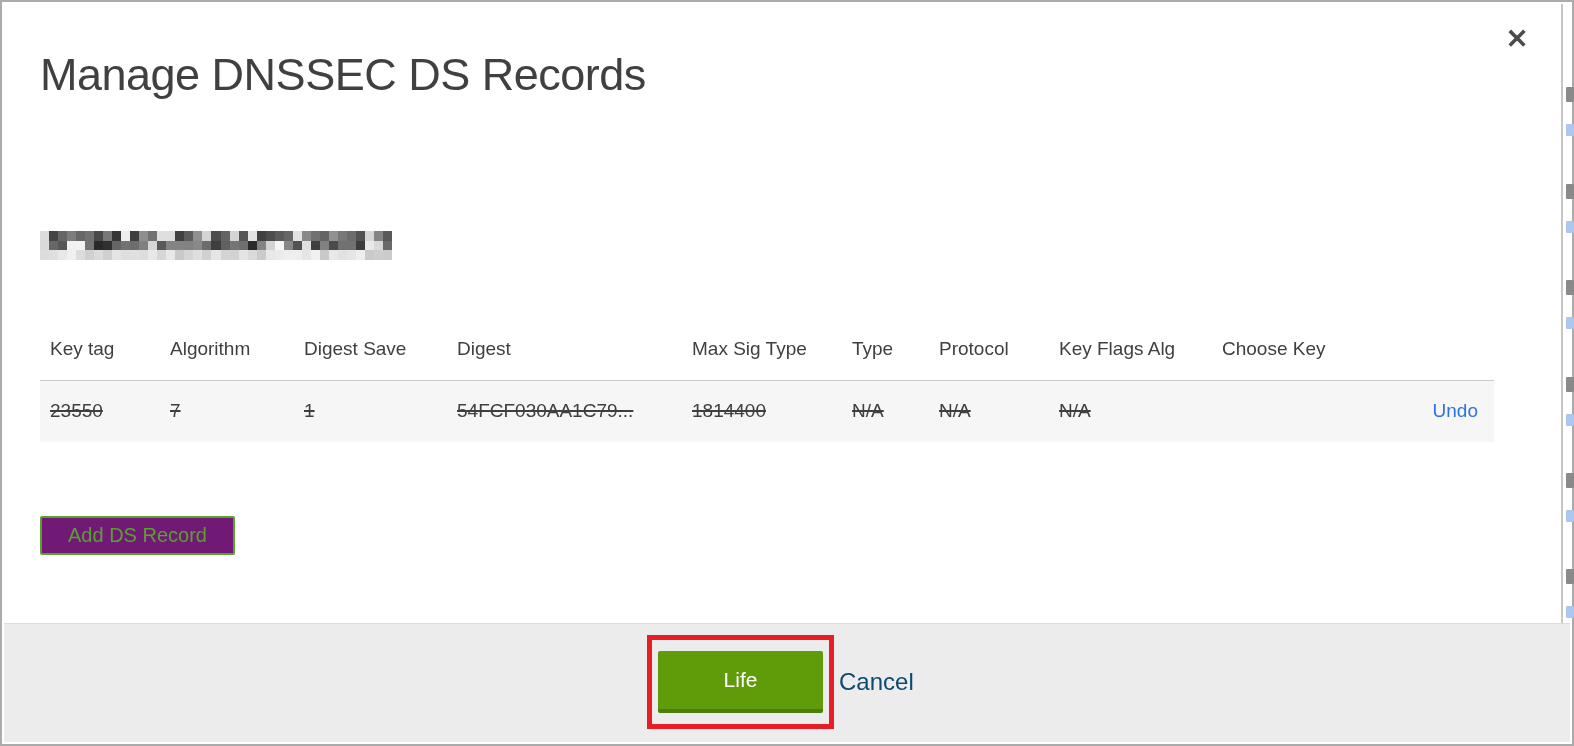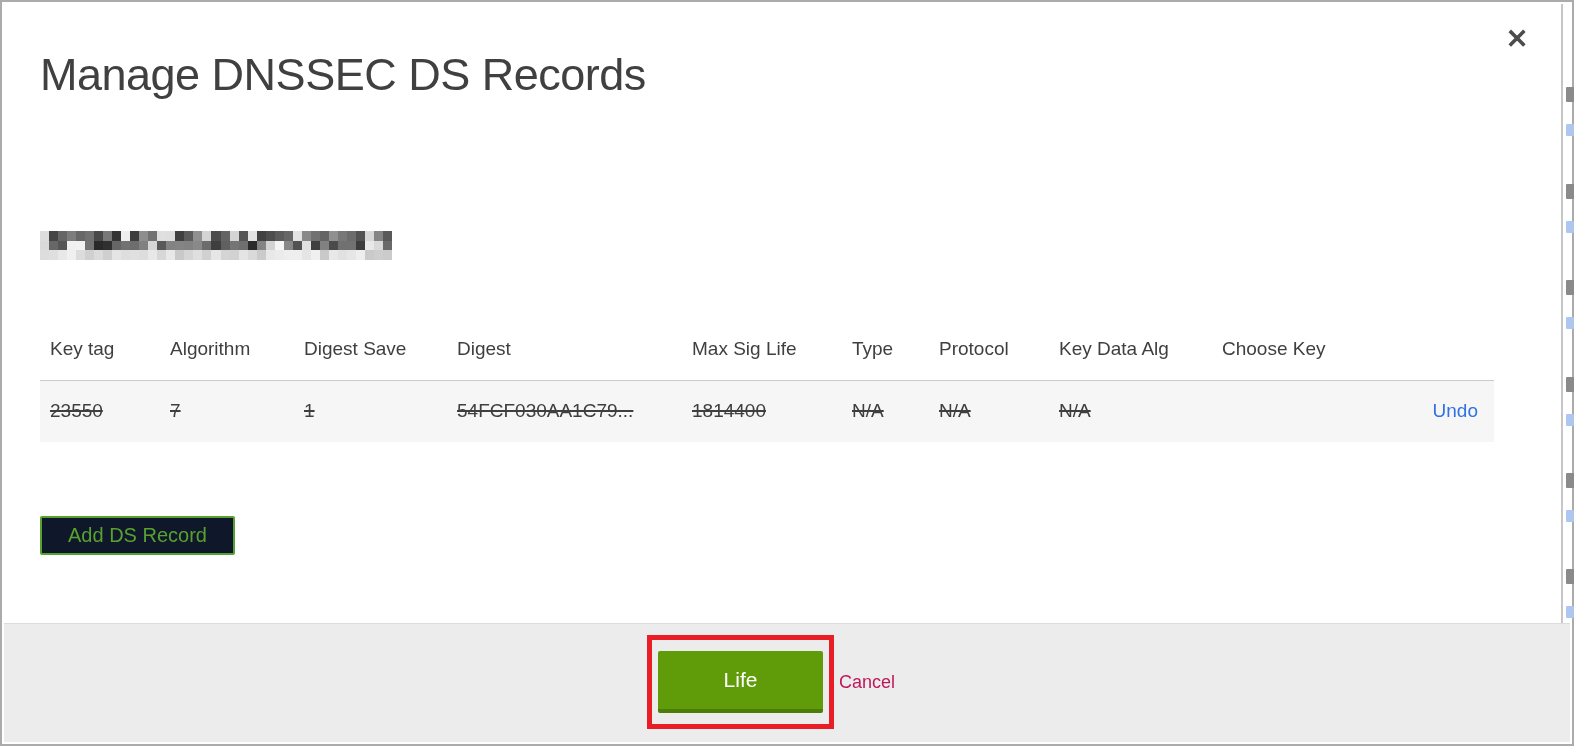--- a/index.html
+++ b/index.html
@@ -61,21 +61,21 @@
     white-space: nowrap; overflow: hidden; margin-top: 32px;
   }
   .ds-table td.struck { text-decoration: line-through; text-decoration-thickness: 2px; }
   .ds-table td.action-cell { text-align: right; padding-right: 16px; }
   .undo-link {
     color: #2e72e4; font-size: 19px; text-decoration: none; cursor: pointer;
   }
   .add-btn {
     position: absolute; left: 38px; top: 514px;
     height: 39px; padding: 0 26px;
-    background: #0f172a; border: 2px solid #59a12f; border-radius: 2px;
+    background: #701a75; border: 2px solid #59a12f; border-radius: 2px;
     color: #59a12f; font-size: 20px; line-height: 35px;
     font-family: "Liberation Sans", sans-serif; cursor: pointer;
   }
   .footer {
     position: absolute; left: 2px; right: 2px; bottom: 2px; height: 119px;
     background: #ececec; border-top: 1px solid #dcdcdc;
   }
   .annotation-box {
     position: absolute; left: 643px; top: 11px;
     width: 187px; height: 94px;
@@ -86,21 +86,21 @@
   .save-btn {
     width: 165px; height: 62px;
     background: #609c0a; border: none; border-bottom: 4px solid #4c7d08;
     border-radius: 2px;
     color: #fff; font-size: 21px;
     font-family: "Liberation Sans", sans-serif; cursor: pointer;
     pointer-events: auto;
   }
   .cancel-link {
     position: absolute; left: 835px; top: 43px;
-    color: #be185d; font-size: 18px; line-height: 30px;
+    color: #0c4a6e; font-size: 24px; line-height: 30px;
     text-decoration: none; cursor: pointer;
   }
   .bg-strip-line {
     position: absolute; left: 1559px; top: 2px;
     width: 2px; height: 623px; background: #c6c6c6;
   }
   .bg-strip {
     position: absolute; left: 1564px; top: 0; width: 8px; height: 625px;
     overflow: hidden;
   }
@@ -250,24 +250,24 @@
         <col style="width:163px">
         <col style="width:140px">
       <col style="width:142px">
     </colgroup>
     <thead>
       <tr>
         <th>Key tag</th>
         <th>Algorithm</th>
         <th>Digest Save</th>
         <th>Digest</th>
-        <th>Max Sig Life</th>
+        <th>Max Sig Type</th>
         <th>Type</th>
         <th>Protocol</th>
-        <th>Key Data Alg</th>
+        <th>Key Flags Alg</th>
         <th>Choose Key</th>
         <th></th>
       </tr>
     </thead>
     <tbody>
       <tr class="row-0">
         <td class="struck">23550</td>
         <td class="struck">7</td>
         <td class="struck">1</td>
         <td class="struck">54FCF030AA1C79...</td>

